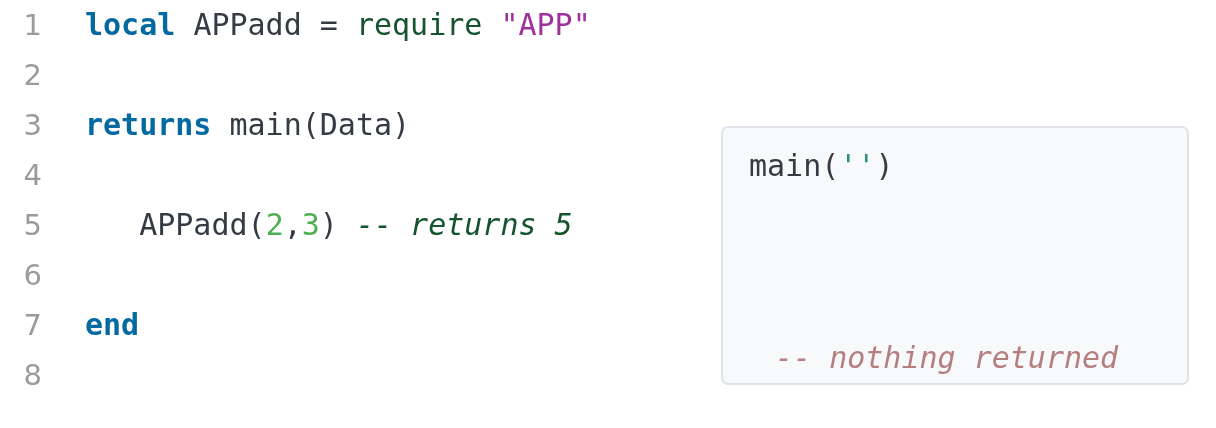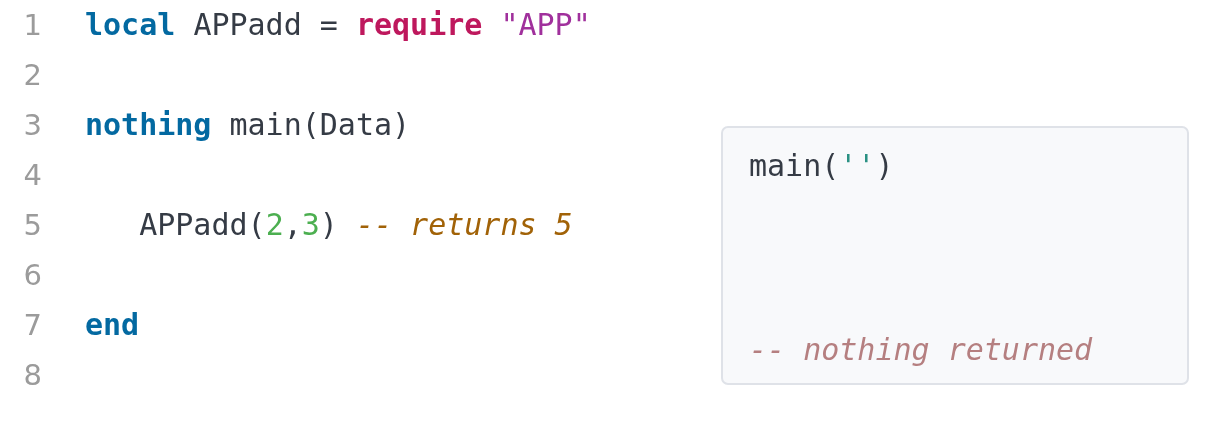--- a/index.html
+++ b/index.html
@@ -47,25 +47,25 @@
     position: absolute;
     left: 85px;
     top: 0;
     white-space: pre;
     color: #353b45;
   }
 
   
   .tok-keyword  { color: #0369a1; font-weight: 700; }
   .tok-ident    { color: #353b45; }
-  .tok-builtin  { color: #be185d; font-weight: bold; }
+  .tok-builtin  { color: #14532d; }
   .tok-string   { color: #a0309c; }
   .tok-number   { color: #4caf50; }
   .tok-punct    { color: #353b45; }
-  .tok-comment  { color: #a16207; font-style: italic; }
+  .tok-comment  { color: #14532d; font-style: italic; }
 
   
   #result-panel {
     position: absolute;
     left: 721px;
     top: 126px;
     width: 468px;
     height: 259px;
     box-sizing: border-box;
     background: #f8f9fb;
@@ -76,36 +76,36 @@
     position: absolute;
     left: 26px;
     white-space: pre;
     font-size: 30px;
     line-height: 40px;
     color: #353b45;
     text-align: center;
   }
   #panel-line-0 { top: 18px; }
   #panel-line-1 { top: 110px; }
-  #panel-line-2 { top: 202px; }
+  #panel-line-2 { top: 210px; margin-left: 26px; }
 
   .rtok-ident   { color: #353b45; }
   .rtok-func    { color: #9b1fa8; }
   .rtok-number  { color: #e8601c; }
   .rtok-string  { color: #2a9183; }
   .rtok-punct   { color: #353b45; }
   .rtok-comment { color: #b57f80; font-style: italic; }
 </style>
 </head>
 <body>
 
 <div id="editor">
     <div class="code-line"><span class="gutter">1</span><span class="code-text"><span class="tok-keyword">local</span><span class="tok-punct"> </span><span class="tok-ident">APPadd</span><span class="tok-punct"> = </span><span class="tok-builtin">require</span><span class="tok-punct"> </span><span class="tok-string">"APP"</span></span></div>
     <div class="code-line"><span class="gutter">2</span><span class="code-text"></span></div>
-    <div class="code-line"><span class="gutter">3</span><span class="code-text"><span class="tok-keyword">nothing</span><span class="tok-punct"> </span><span class="tok-ident">main</span><span class="tok-punct">(</span><span class="tok-ident">Data</span><span class="tok-punct">)</span></span></div>
+    <div class="code-line"><span class="gutter">3</span><span class="code-text"><span class="tok-keyword">returns</span><span class="tok-punct"> </span><span class="tok-ident">main</span><span class="tok-punct">(</span><span class="tok-ident">Data</span><span class="tok-punct">)</span></span></div>
     <div class="code-line"><span class="gutter">4</span><span class="code-text"></span></div>
     <div class="code-line"><span class="gutter">5</span><span class="code-text"><span class="tok-punct">   </span><span class="tok-ident">APPadd</span><span class="tok-punct">(</span><span class="tok-number">2</span><span class="tok-punct">,</span><span class="tok-number">3</span><span class="tok-punct">) </span><span class="tok-comment">-- returns 5</span></span></div>
     <div class="code-line"><span class="gutter">6</span><span class="code-text"></span></div>
     <div class="code-line"><span class="gutter">7</span><span class="code-text"><span class="tok-keyword">end</span></span></div>
     <div class="code-line"><span class="gutter">8</span><span class="code-text"></span></div>
   </div>
 
 <div id="result-panel">
     <div class="panel-line" id="panel-line-0"><span class="rtok-ident">main</span><span class="rtok-punct">(</span><span class="rtok-string">''</span><span class="rtok-punct">)</span></div>
     <div class="panel-line" id="panel-line-2"><span class="rtok-comment">-- nothing returned</span></div>

